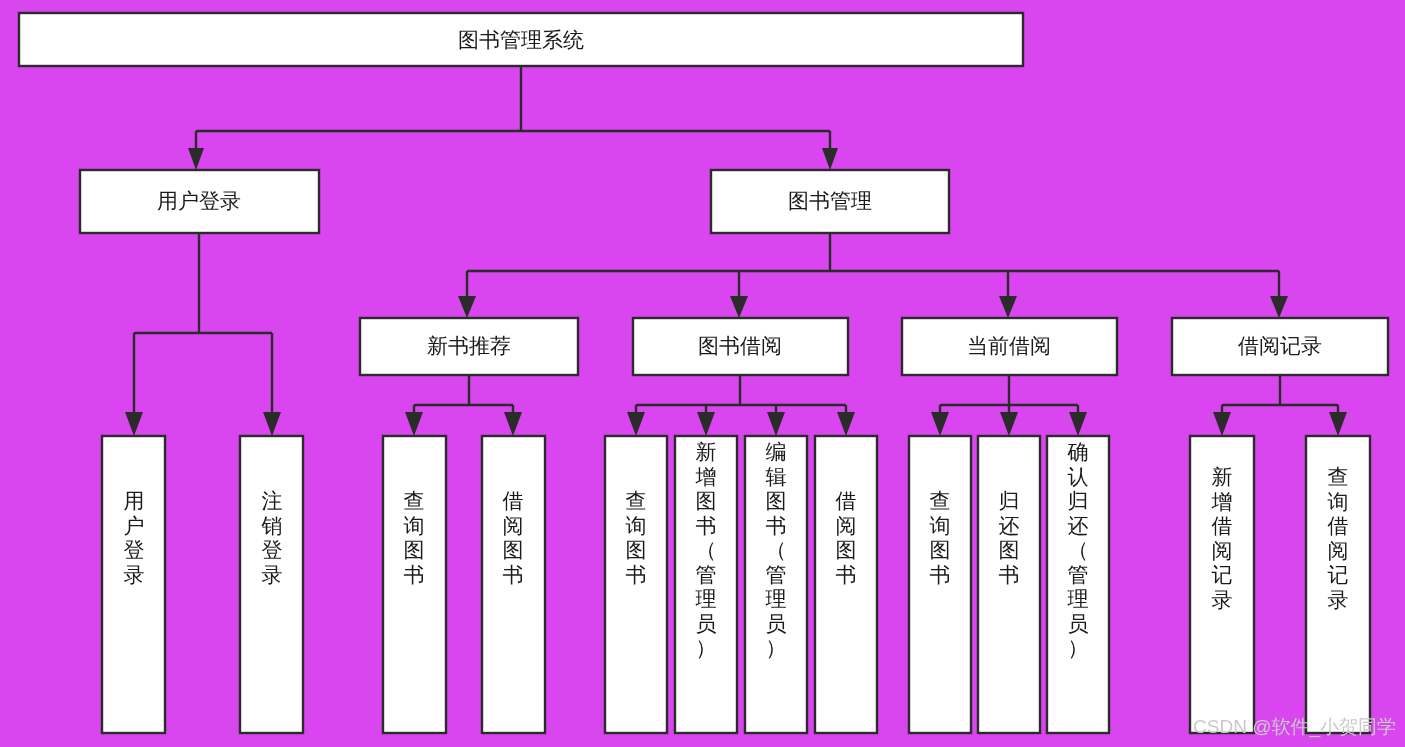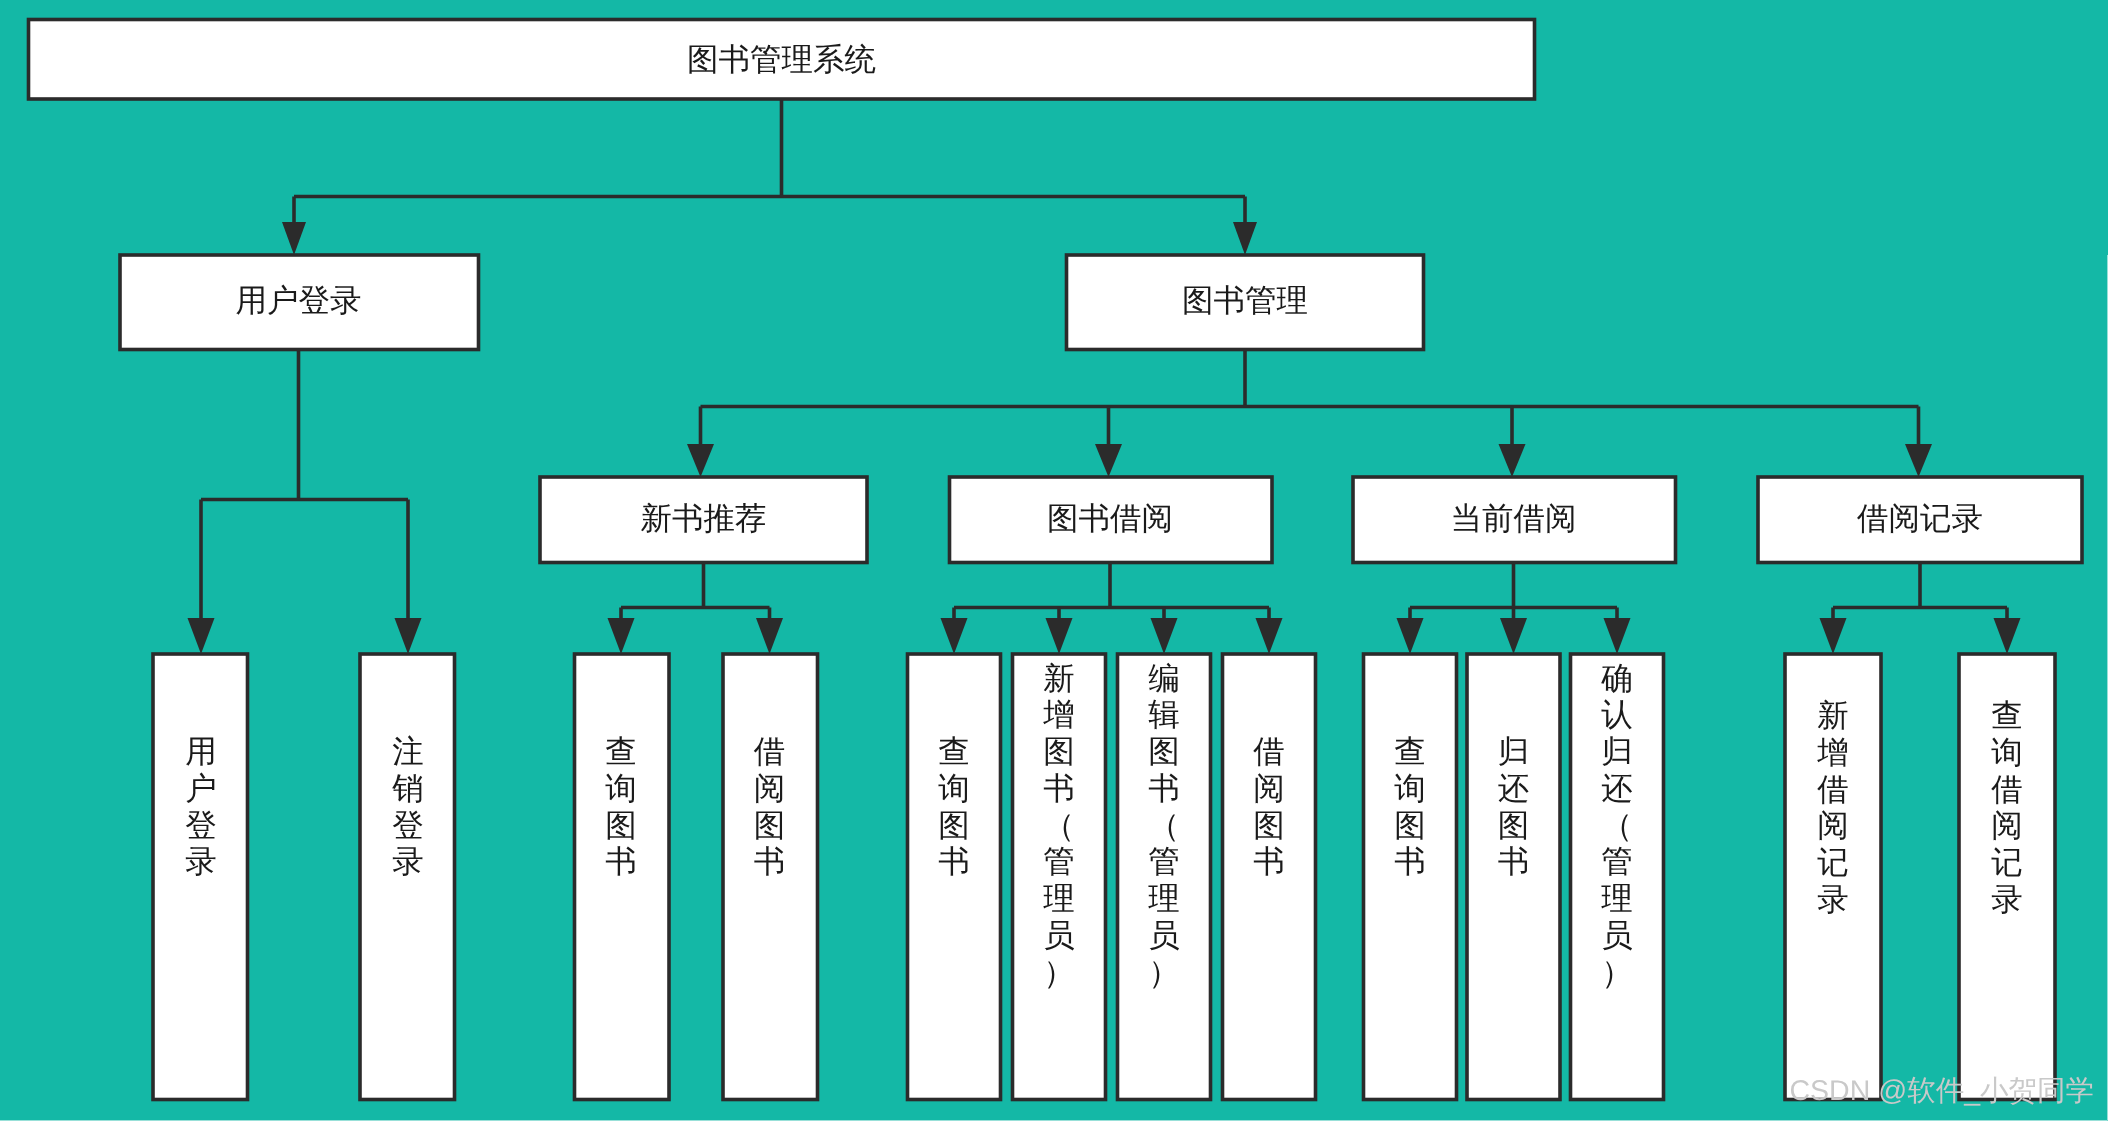--- a/index.html
+++ b/index.html
@@ -10,21 +10,21 @@
   body {
     width: 1405px;
     height: 747px;
     font-family: "Liberation Sans", "DejaVu Sans", sans-serif;
     overflow: hidden;
   }
   #diagram-root {
     position: relative;
     width: 1405px;
     height: 747px;
-    background: #14b8a6;
+    background: #d946ef;
   }
   svg.diagram-canvas {
     position: absolute;
     left: 0;
     top: 0;
     width: 1405px;
     height: 747px;
     display: block;
   }
   .node-box {

